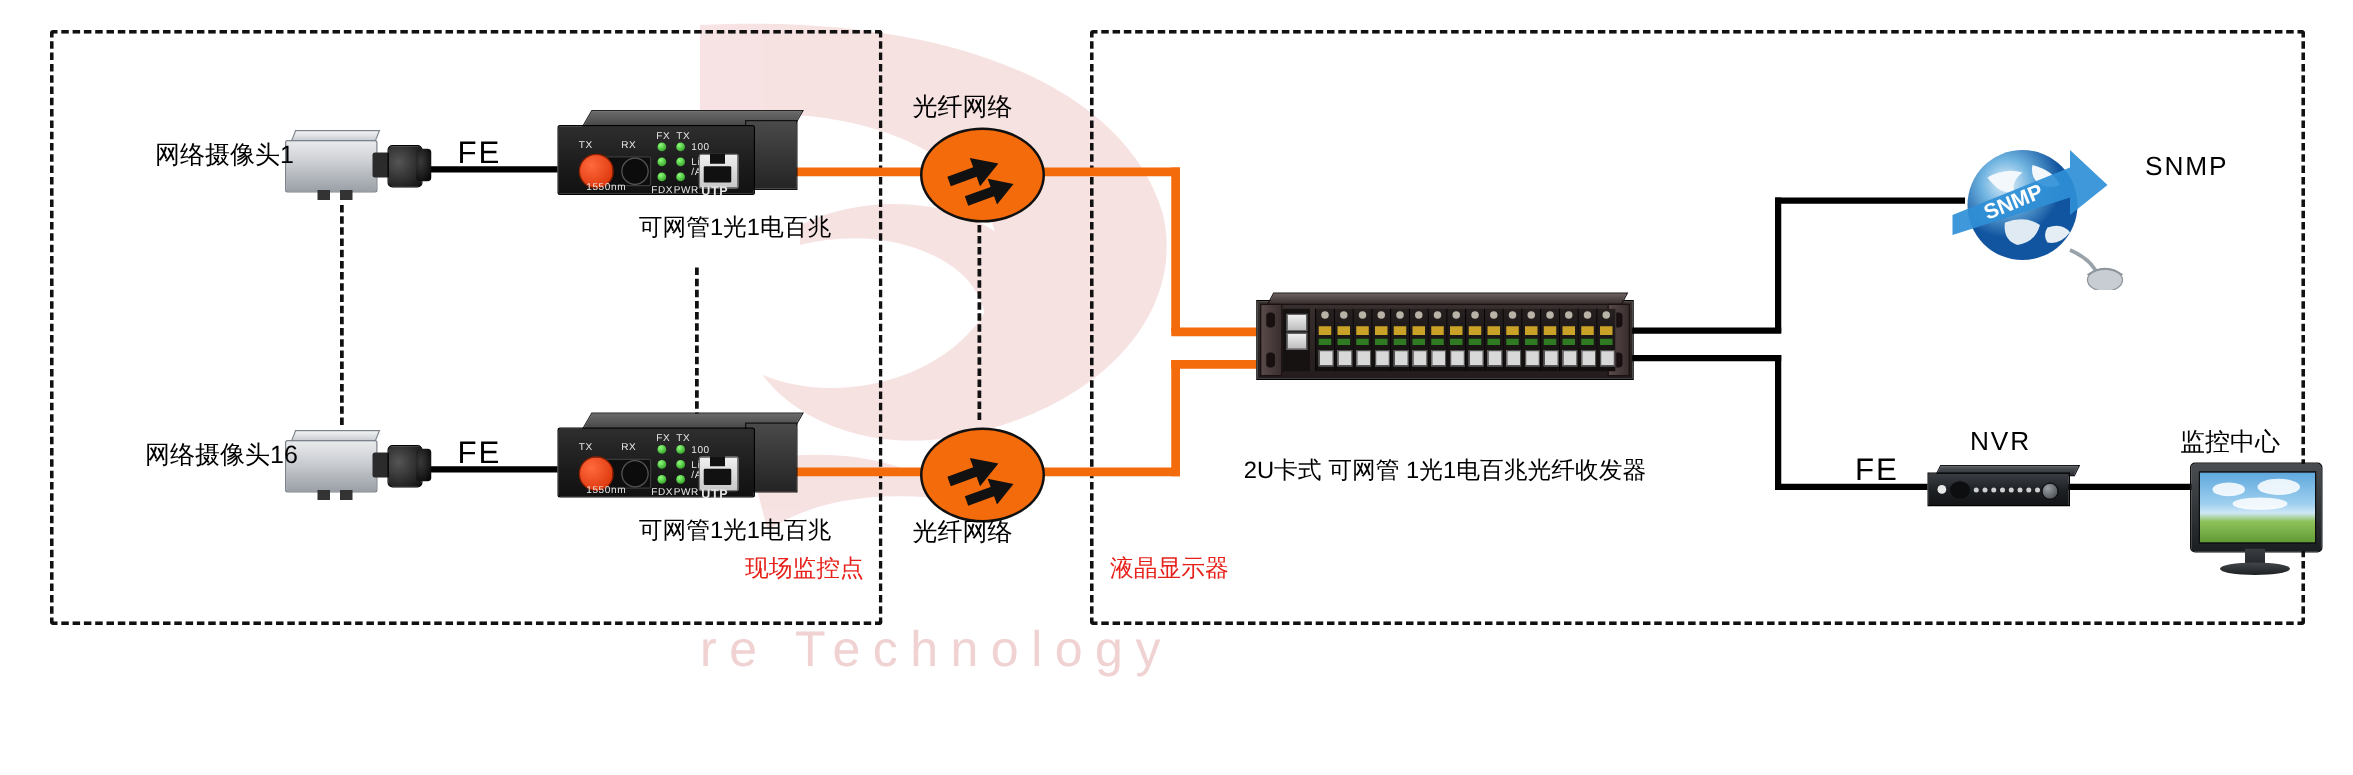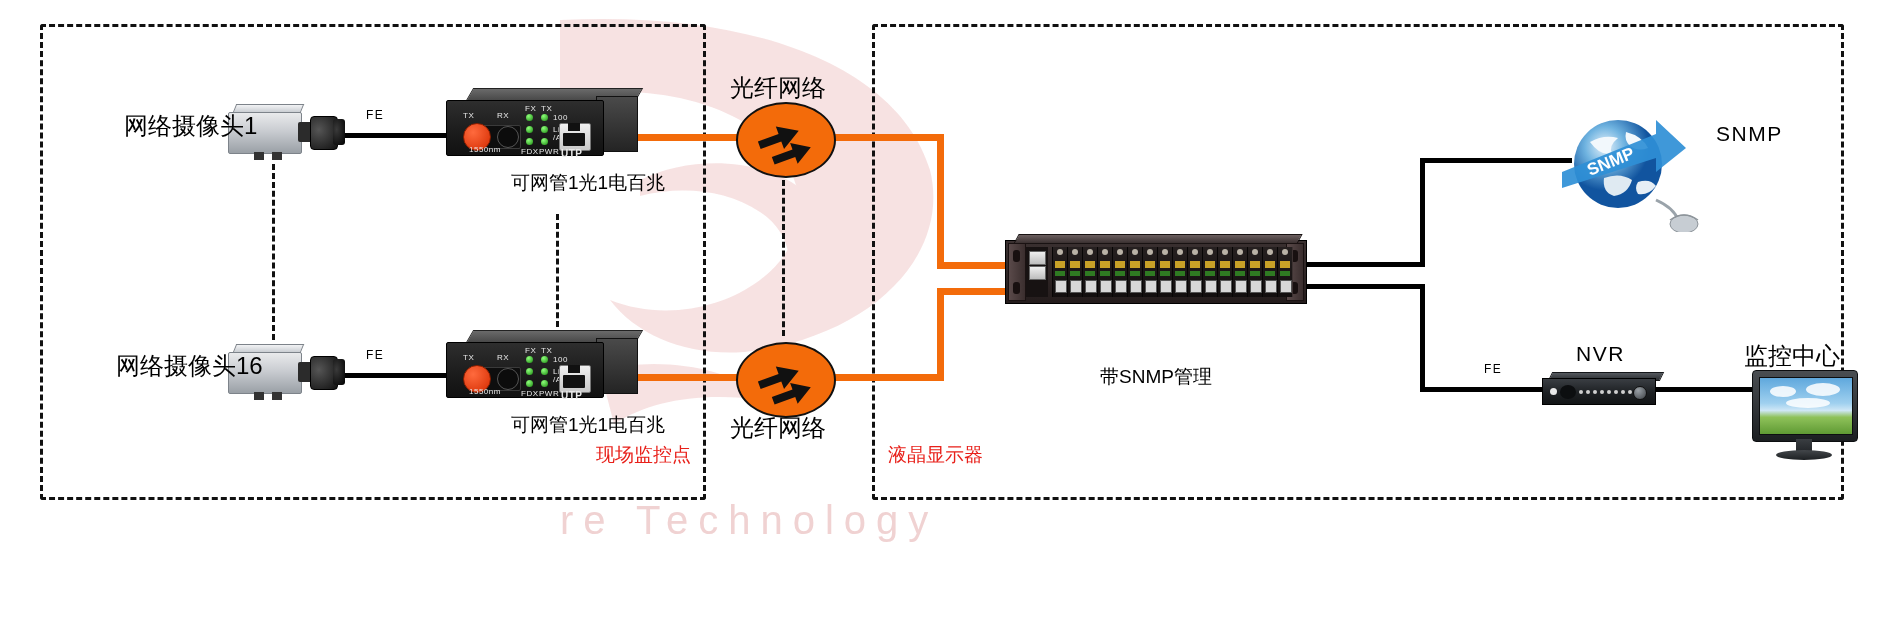--- a/index.html
+++ b/index.html
@@ -18,22 +18,22 @@
   .zone-label{position:absolute;color:#e8201a;font-size:19px;z-index:6;
               white-space:nowrap;}
 
   
   .wire{position:absolute;background:#000;z-index:3;}
   .fiber{position:absolute;background:#F36B0A;z-index:3;}
   .dash-v{position:absolute;border-left:3px dashed #111;z-index:3;}
 
   
   .lbl{position:absolute;z-index:7;white-space:nowrap;color:#000;}
-  .lbl-cn{font-size:24px;}
-  .lbl-en{font-size:12px;letter-spacing:1.5px;}
+  .lbl-cn{font-size:20px;}
+  .lbl-en{font-size:25px;letter-spacing:1.5px;}
   .cap{position:absolute;z-index:7;text-align:center;font-size:19px;
        line-height:1.15;color:#000;white-space:nowrap;}
 
   
   .cam{position:absolute;z-index:5;}
   .cam-body{position:absolute;left:0;top:8px;width:72px;height:40px;
             background:linear-gradient(180deg,#e9eaec 0%,#c9ccd1 45%,#9aa0a6 100%);
             border:1px solid #7d838a;border-radius:2px;}
   .cam-top{position:absolute;left:6px;top:0;width:66px;height:10px;
            background:linear-gradient(180deg,#f2f3f5,#b9bec4);
@@ -406,21 +406,21 @@
         <div class="slot" style="left: 271px;">
           <s></s>
           <i></i>
           <u></u>
           <b></b>
         </div>
       </div>
   </div>
 
   <div class="cap" style="left:986px;top:366px;width:340px;">
-    <div>带SNMP管理</div>
+    <div>2U卡式 可网管 1光1电百兆光纤收发器</div>
   </div>
 
   <div class="wire" style="left:1420px;top:158px;width:5px;height:108px;"></div>
   <div class="wire" style="left:1304px;top:262px;width:121px;height:5px;"></div>
   <div class="wire" style="left:1420px;top:158px;width:152px;height:5px;"></div>
 
   <div class="globe" style="left:1560px;top:108px;">
     <svg width="140" height="124" viewBox="0 0 140 124">
       <defs>
         <radialGradient id="gsph" cx="35%" cy="30%">

